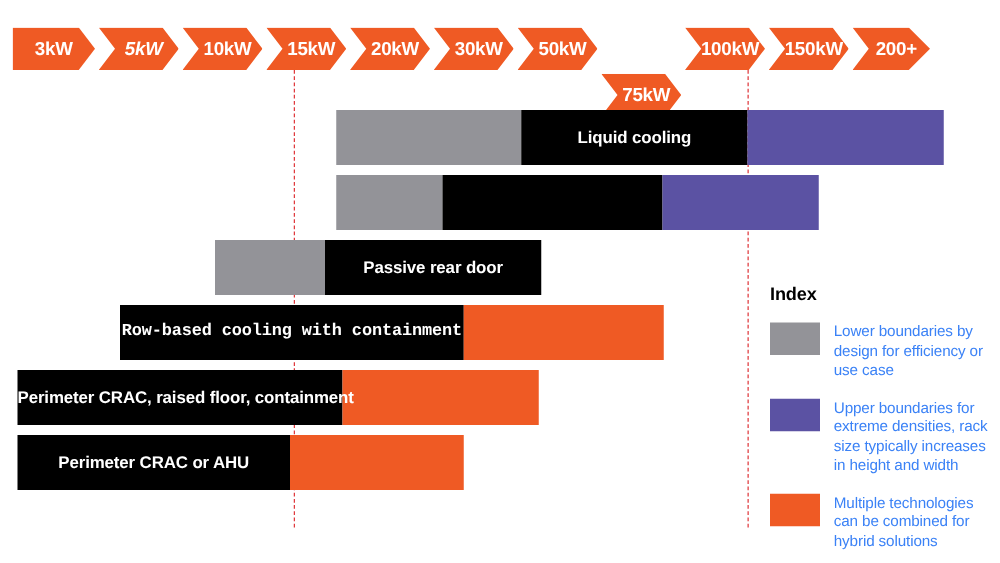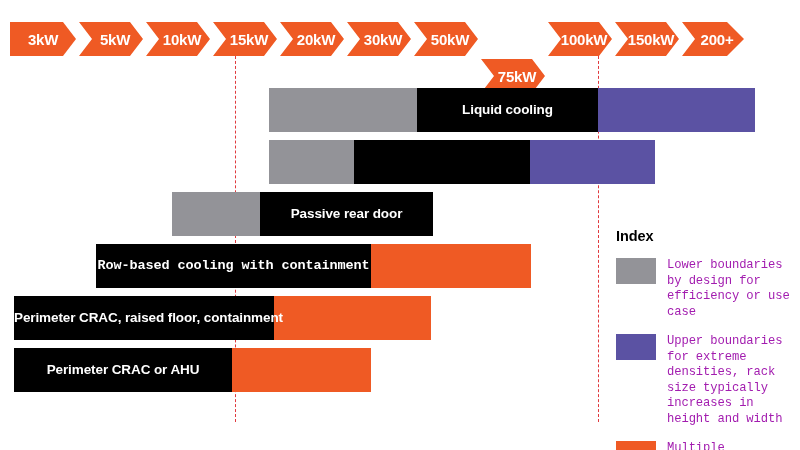--- a/index.html
+++ b/index.html
@@ -118,33 +118,32 @@
     height: 26px;
     flex: 0 0 40px;
     margin-right: 11px;
   }
   .swatch.grey   { background: #939398; }
   .swatch.purple { background: #5b52a3; }
   .swatch.orange { background: #ef5a24; }
   .legend-text {
     font-size: 12.2px;
     line-height: 15.5px;
-    color: #a21caf;
+    color: #3b82f6;
     letter-spacing: -0.1px;
-    font-family: Liberation Mono, monospace;
   }
 </style>
 </head>
 <body>
 
 <div id="stage">
 
   <div id="scale">
       <div class="chev first" style="width: 66px;">3kW</div>
-      <div class="chev" style="width: 64px;">5kW</div>
+      <div class="chev" style="width: 64px; font-style: italic;">5kW</div>
       <div class="chev" style="width: 64px;">10kW</div>
       <div class="chev" style="width: 64px;">15kW</div>
       <div class="chev" style="width: 64px;">20kW</div>
       <div class="chev" style="width: 64px;">30kW</div>
       <div class="chev" style="width: 64px;">50kW</div>
       <div class="chev" style="width: 64px; margin-top: 37px;">75kW</div>
       <div class="chev" style="width: 64px;">100kW</div>
       <div class="chev" style="width: 64px;">150kW</div>
       <div class="chev last" style="width: 62px;">200+</div>
     </div>

